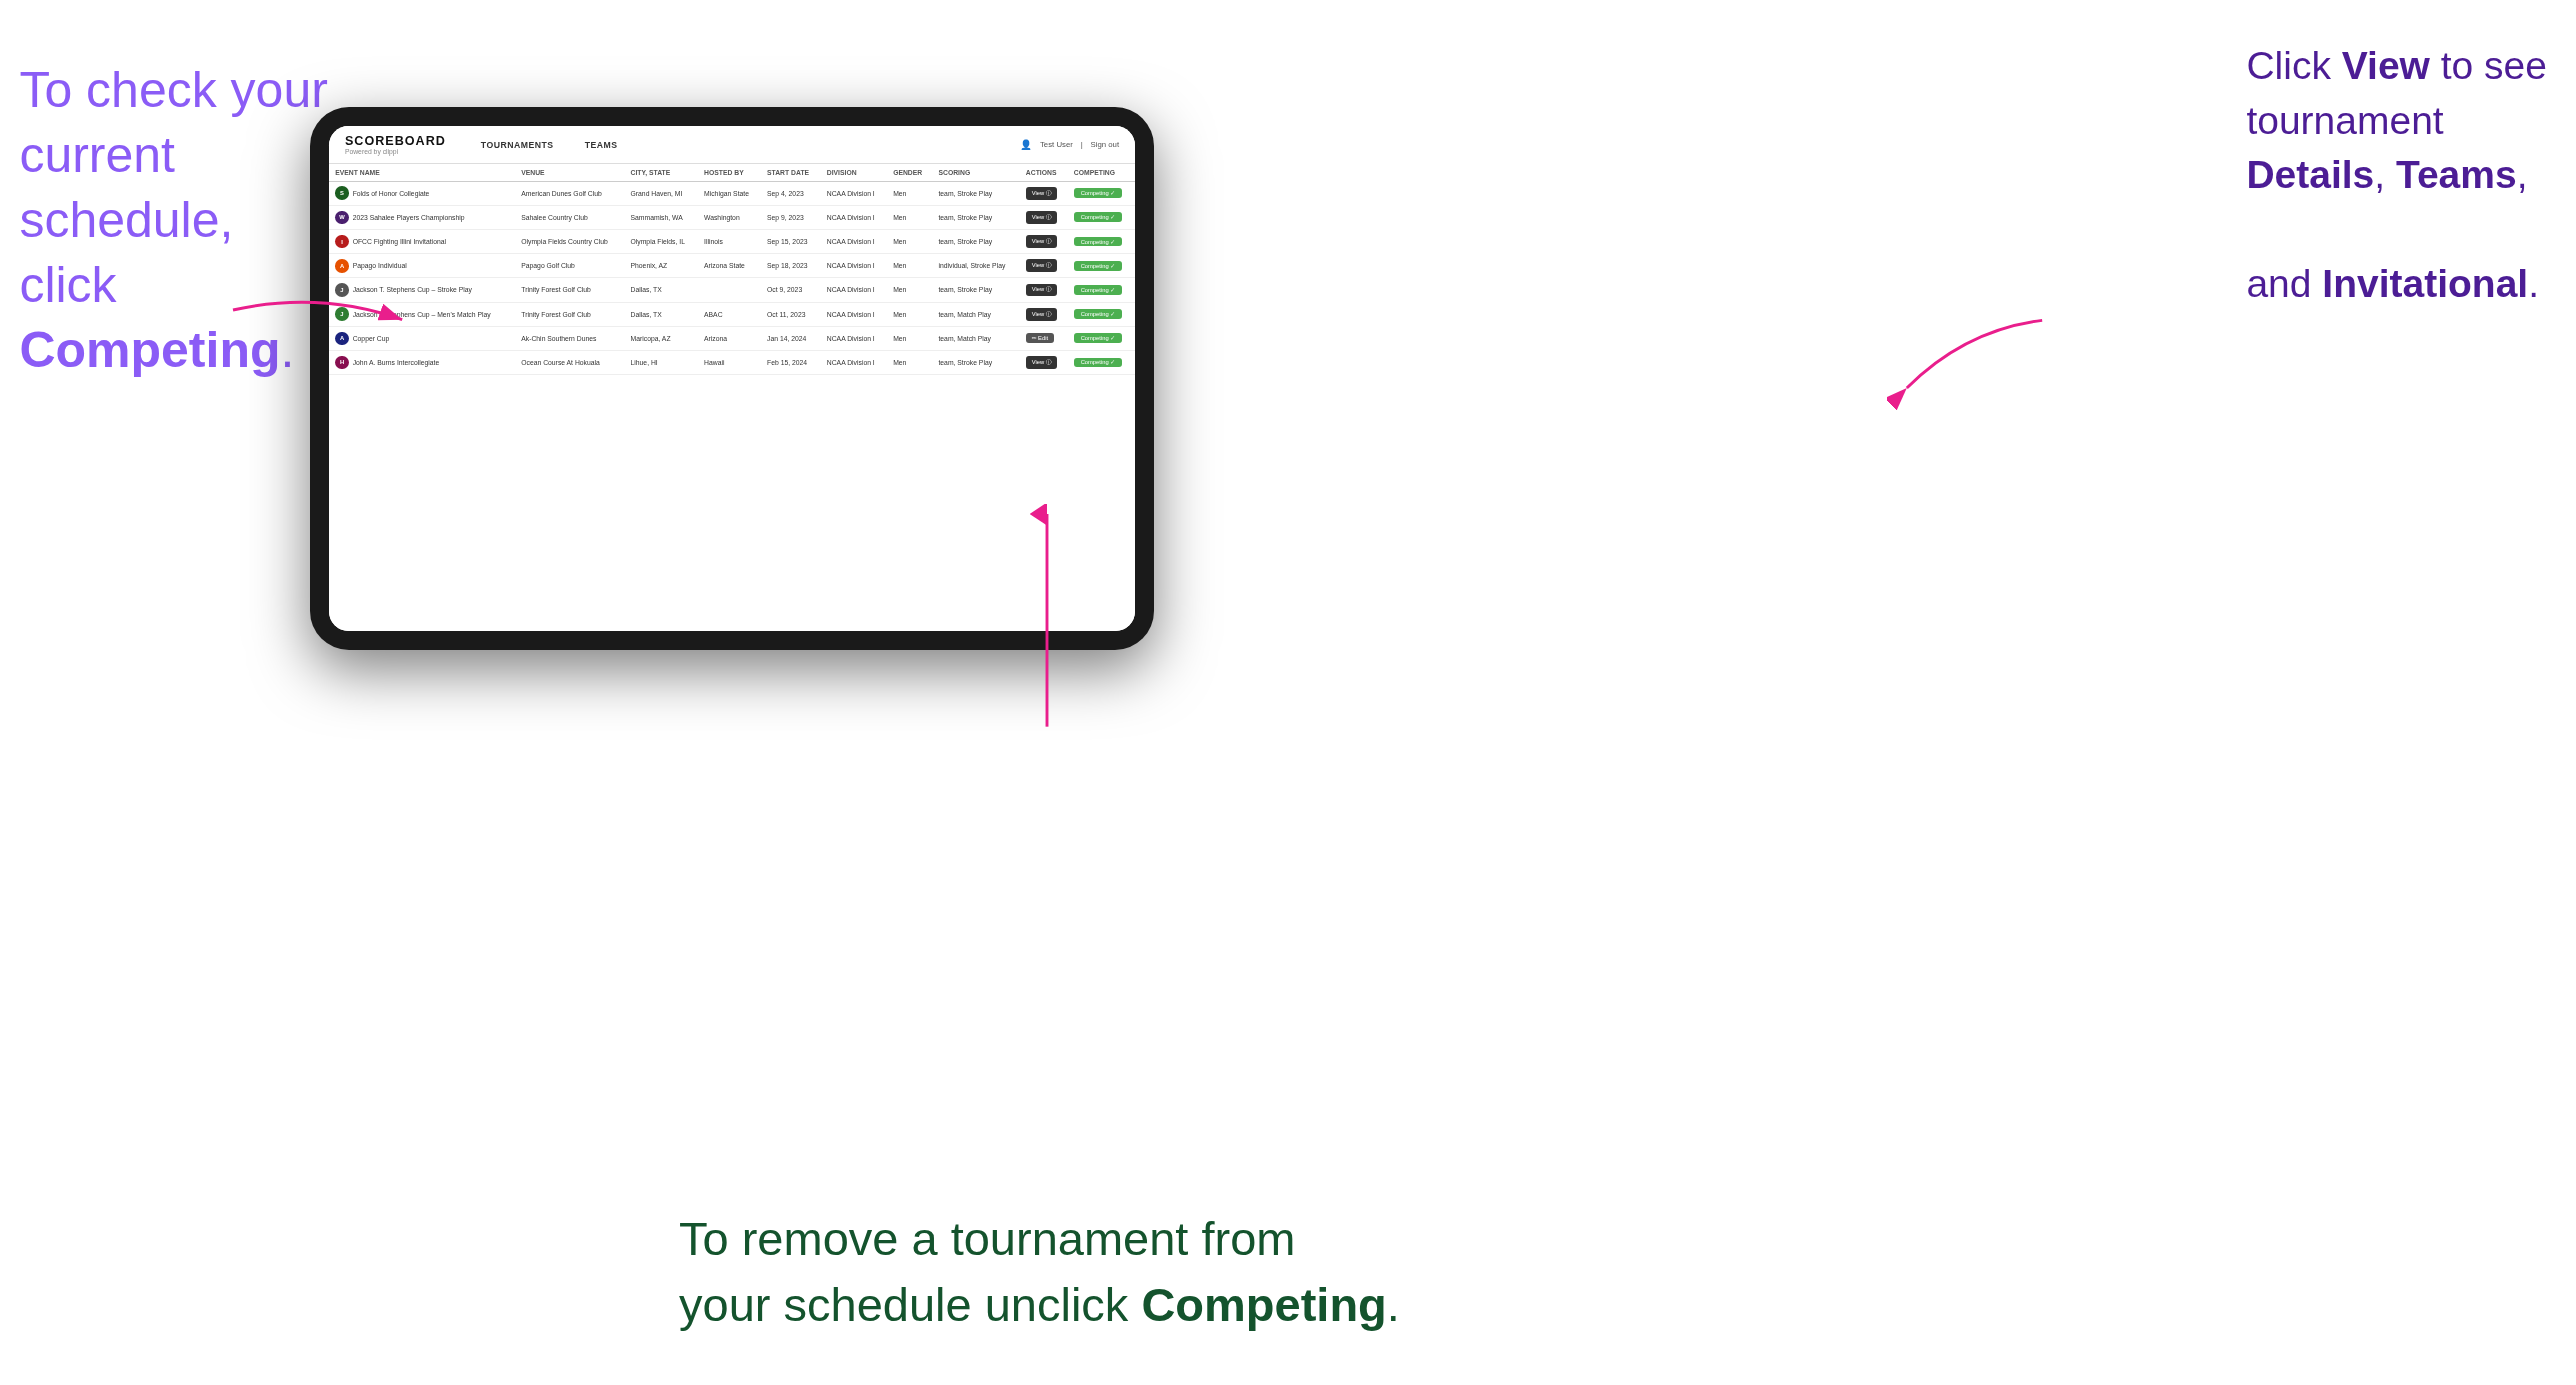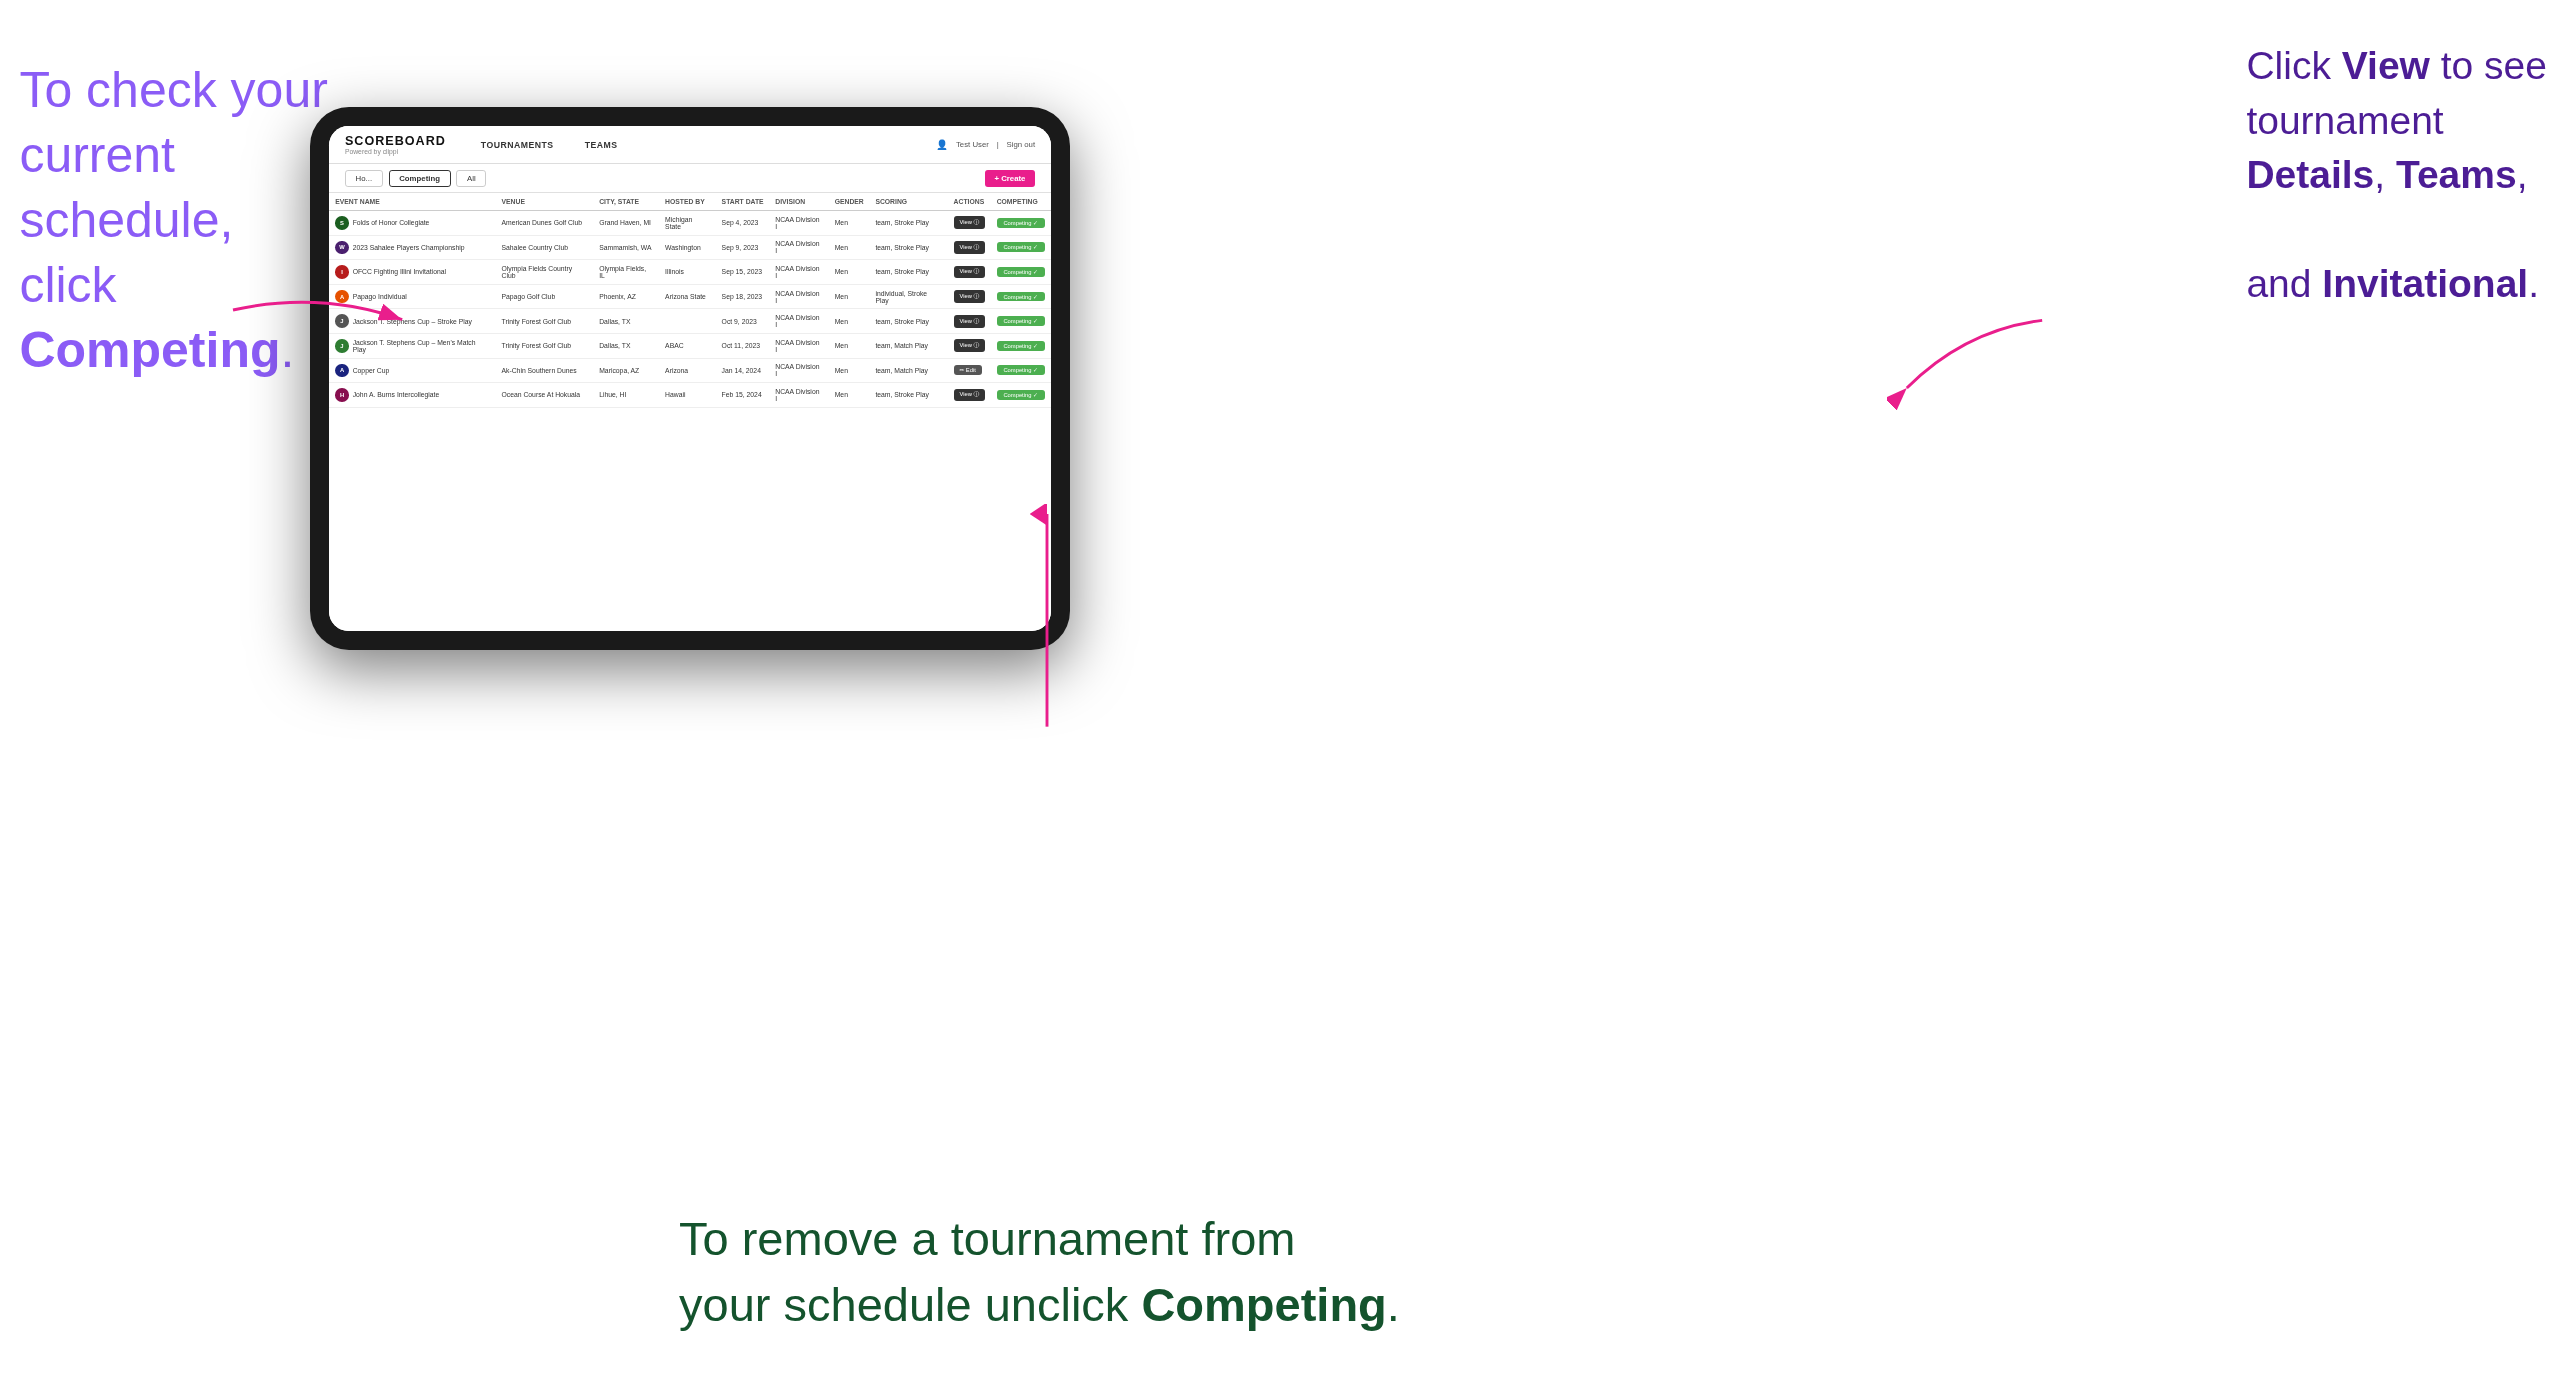--- a/index.html
+++ b/index.html
@@ -250,44 +250,38 @@
 <body>
 
 <div class="annotation-top-left">
   <span>To check your<br>current schedule,<br>click <b>Competing</b>.</span>
 </div>
 
 <div class="annotation-top-right" style="right:29px; top:39px; max-width:504px;">
   <span>Click <b>View</b> to see<br>tournament<br><b>Details</b>, <b>Teams</b>,<br><br>and <b>Invitational</b>.</span>
 </div>
 
-<div class="tablet-frame" style="left:310px; top:107px; width:760px; height:543px;">
+<div class="tablet-frame" style="left:310px; top:107px; width:844px; height:543px;">
   <div class="tablet-screen">
 
     <div class="navbar">
       <div class="brand">
         <span class="brand-title">SCOREBOARD</span>
         <span class="brand-sub">Powered by clippi</span>
       </div>
       <span class="nav-link">TOURNAMENTS</span>
       <span class="nav-link">TEAMS</span>
       <div class="nav-right">
         <span style="font-size:9.7px;">👤</span>
         <span>Test User</span>
         <span>|</span>
         <span style="cursor:pointer; color:#555;">Sign out</span>
       </div>
     </div>
 
-    <div class="toolbar">
-      <button class="filter-btn">Ho...</button>
-      <button class="filter-btn active">Competing</button>
-      <button class="filter-btn">All</button>
-      <button class="btn-create">+ Create</button>
-    </div>
 
     <div class="table-wrapper">
       <table>
         <thead>
           <tr>
             <th>EVENT NAME</th>
             <th>VENUE</th>
             <th>CITY, STATE</th>
             <th>HOSTED BY</th>
             <th>START DATE</th>

